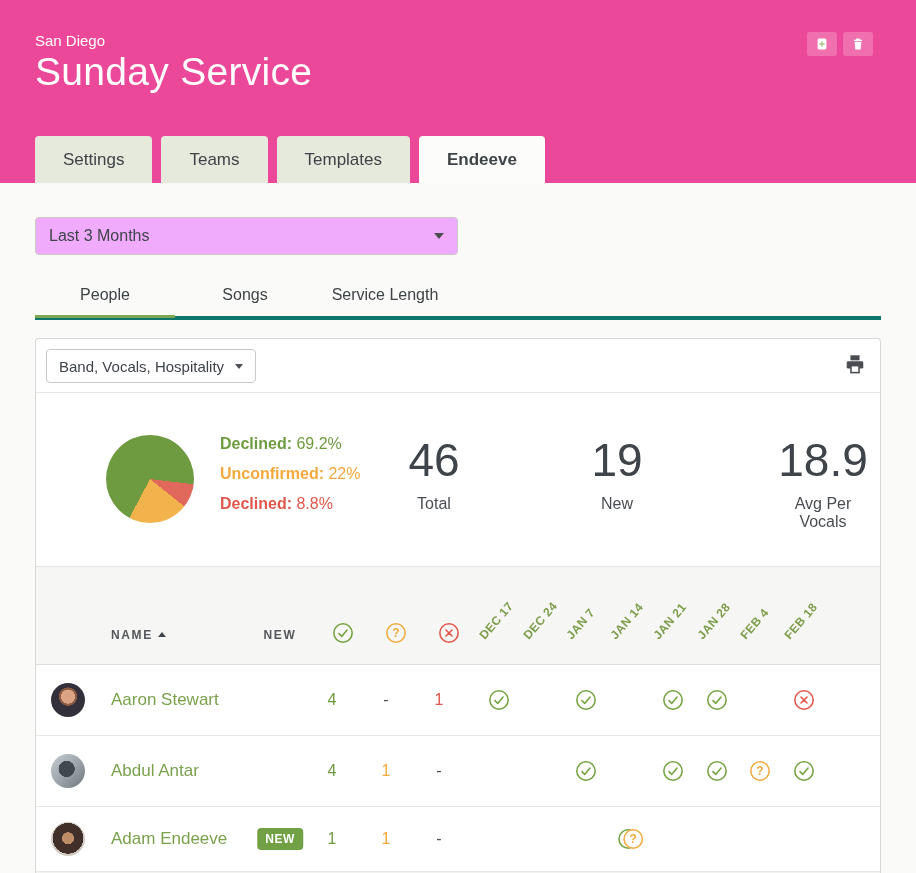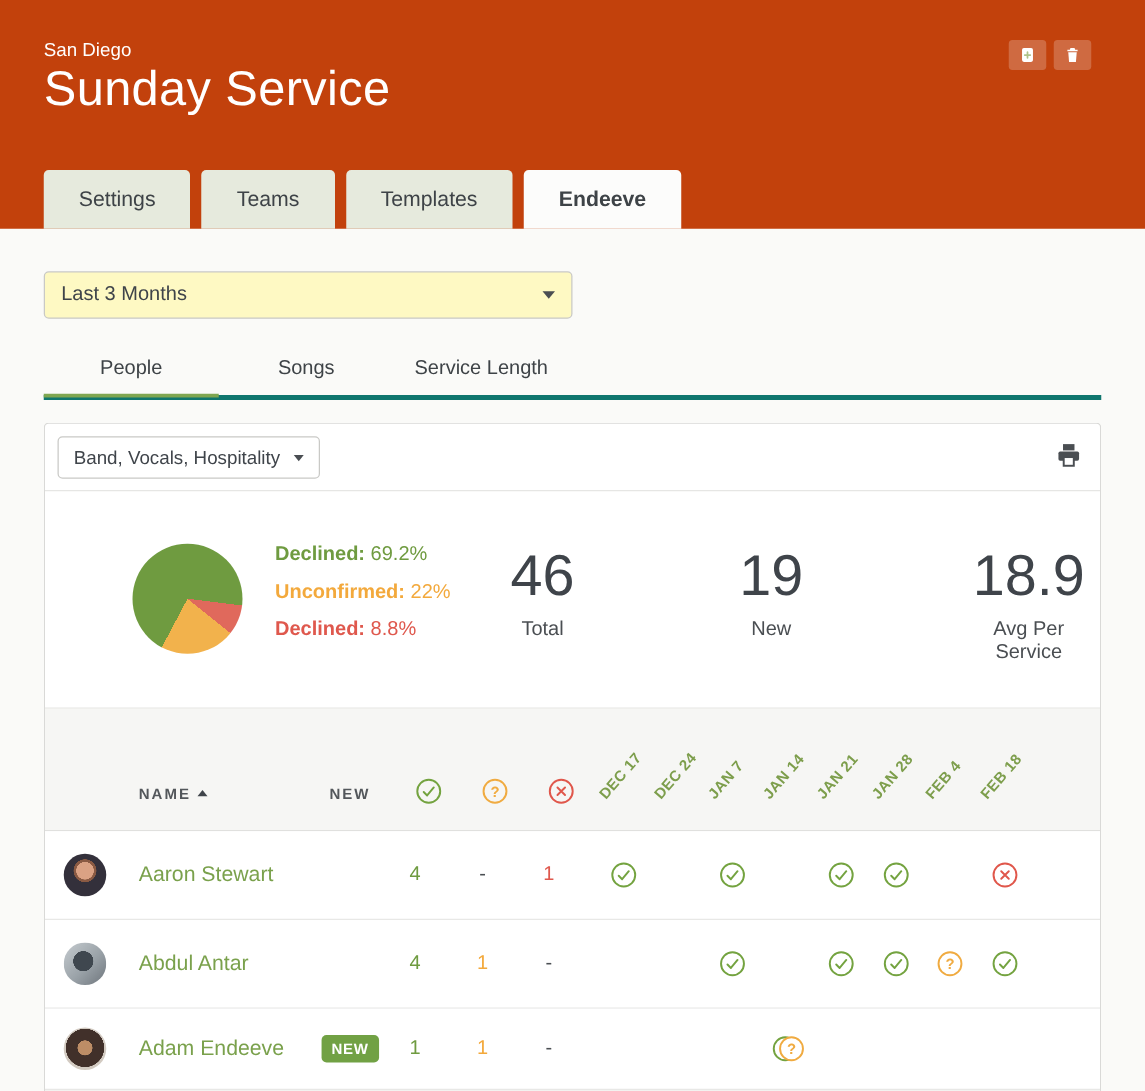--- a/index.html
+++ b/index.html
@@ -1,34 +1,34 @@
 <!DOCTYPE html>
 <html><head>
 <meta charset="utf-8">
 <style>
   * { margin:0; padding:0; box-sizing:border-box; }
   html,body { width:916px; height:873px; overflow:hidden; }
   body { font-family:"Liberation Sans", sans-serif; background:#fafaf8; color:#3f444a; }
 
   
-  .app-header { position:relative; height:183px; background:#c2410c; }
+  .app-header { position:relative; height:183px; background:#ec4899; }
   .campus { position:absolute; left:35px; top:32px; color:#fff; font-size:15px; }
   .service-title { position:absolute; left:35px; top:50px; color:#fff; font-size:39px; font-weight:300; letter-spacing:.3px; }
   .hactions { position:absolute; right:43px; top:32px; display:flex; gap:6px; }
   .hbtn { width:30px; height:24px; border-radius:3px; background:rgba(255,255,255,.22); display:flex; align-items:center; justify-content:center; cursor:pointer; border:none; }
   .hbtn svg { width:14px; height:14px; display:block; }
 
   .main-tabs { position:absolute; left:35px; bottom:0; display:flex; gap:9px; }
   .mtab { background:#e6eadd; border-radius:4px 4px 0 0; padding:14px 28px; font-size:17px; color:#3e4347; cursor:pointer; line-height:19px; }
   .mtab.active { background:#fcfcfb; font-weight:700; }
 
   
   .content { padding:0 35px; }
 
-  .range-select { margin-top:34px; width:423px; height:38px; background:#fef9c3; border:1px solid #c9c9c6; border-radius:4px; display:flex; align-items:center; justify-content:space-between; padding:0 13px; font-size:16px; color:#3f444a; cursor:pointer; }
+  .range-select { margin-top:34px; width:423px; height:38px; background:#f0abfc; border:1px solid #c9c9c6; border-radius:4px; display:flex; align-items:center; justify-content:space-between; padding:0 13px; font-size:16px; color:#3f444a; cursor:pointer; }
   .caret-down { width:0; height:0; border-left:5px solid transparent; border-right:5px solid transparent; border-top:6px solid #4a4e52; }
 
   .report-tabs { margin-top:23px; display:flex; border-bottom:4px solid #0f766e; }
   .rtab { width:140px; text-align:center; font-size:16px; color:#3e4347; padding:8px 0 12px; position:relative; cursor:pointer; }
   .rtab.active::after { content:""; position:absolute; left:0; right:0; bottom:-2px; height:3px; background:#7fa650; }
 
   
   .panel { margin-top:18px; background:#fff; border:1px solid #d9d9d7; border-bottom:none; border-radius:4px 4px 0 0; height:538px; position:relative; overflow:hidden; }
 
   .filter-row { height:54px; border-bottom:1px solid #e6e6e4; position:relative; }
@@ -146,21 +146,21 @@
           <div class="stat" style="left: 398px;">
             <div class="stat-value">46</div>
             <div class="stat-label">Total</div>
           </div>
           <div class="stat" style="left: 581px;">
             <div class="stat-value">19</div>
             <div class="stat-label">New</div>
           </div>
           <div class="stat" style="left: 765px; margin-left: 22px;">
             <div class="stat-value">18.9</div>
-            <div class="stat-label">Avg Per Service</div>
+            <div class="stat-label">Avg Per Vocals</div>
           </div>
         </div>
     </div>
 
     <div class="thead">
       <span class="hname"><span>NAME</span><span class="sort-up"></span></span>
       <span class="hnew">NEW</span>
       <span class="hicon" style="left:307px">
           <svg viewBox="0 0 24 24">
             <circle cx="12" cy="12" r="10" fill="none" stroke="#74a340" stroke-width="1.7"></circle>

